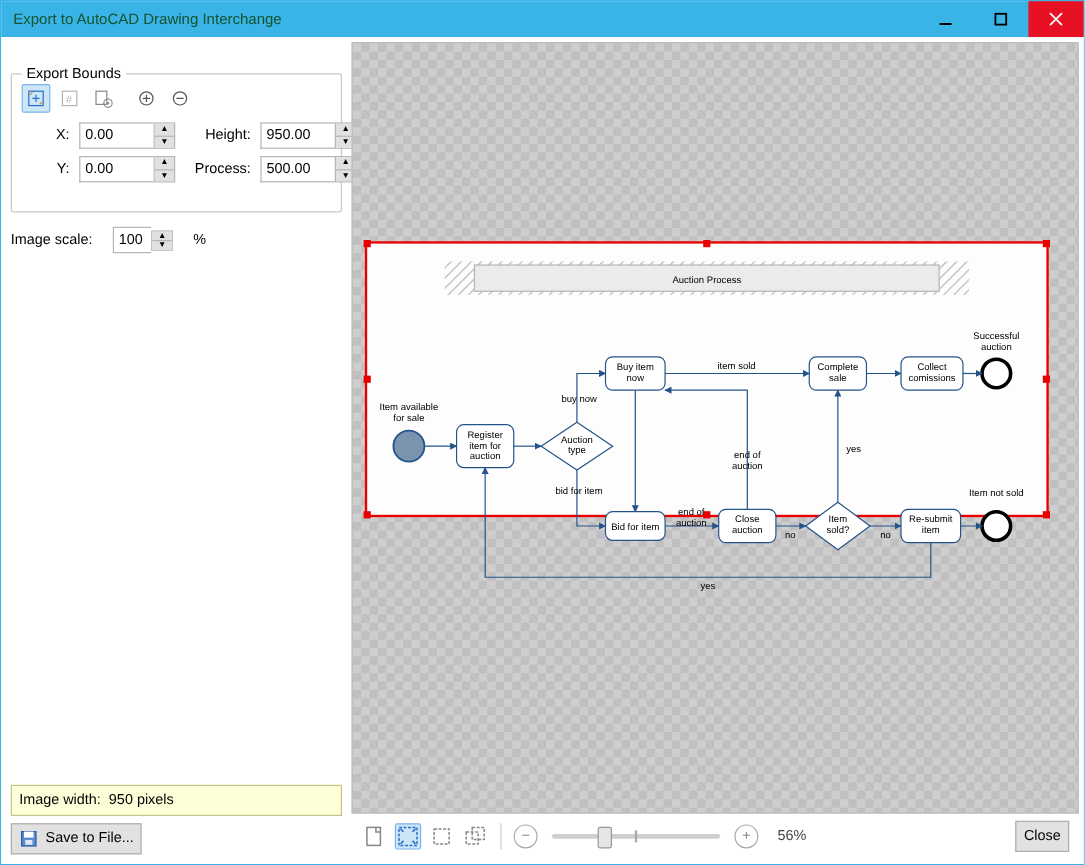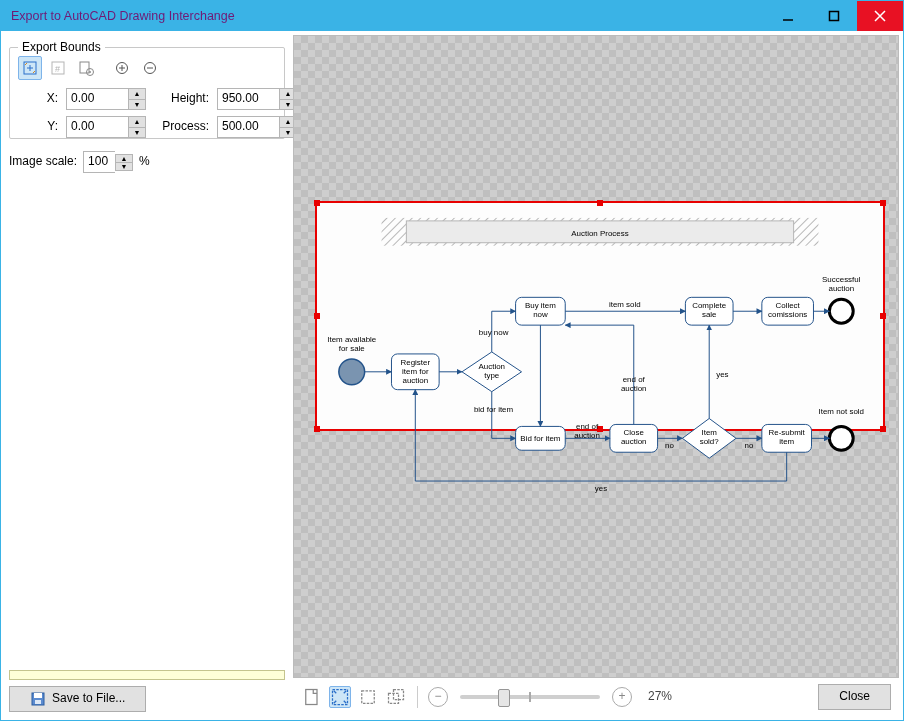--- a/index.html
+++ b/index.html
@@ -25,21 +25,21 @@
     border: 1px solid var(--win-blue);
     display: flex; flex-direction: column;
     background: #fff;
   }
   
   .titlebar {
     height: 30px; background: var(--win-blue);
     display: flex; align-items: center;
     color: #000; padding-left: 10px;
   }
-  .titlebar .title { flex: 1; color: #701a75; font-size: 12.5px; }
+  .titlebar .title { flex: 1; color: #14532d; font-size: 12.5px; }
   .win-btns { display: flex; height: 100%; }
   .win-btn {
     width: 46px; display: flex; align-items: center; justify-content: center;
     color: #fff;
   }
   .win-btn.close { background: var(--close-red); }
   .win-btn svg { width: 12px; height: 12px; }
   
   .body {
     flex: 1; display: flex; min-height: 0;
@@ -47,23 +47,23 @@
     padding: 4px;
   }
   
   .left {
     width: 284px; display: flex; flex-direction: column;
     padding: 2px 4px 4px 4px;
   }
   .groupbox {
     border: 1px solid var(--groupbox-border);
     border-radius: 2px;
-    padding: 8px 8px 0 8px;
+    padding: 8px 8px 24px 8px;
     position: relative;
-    margin-top: 10px;
+    margin-top: 24px;
   }
   .groupbox .legend {
     position: absolute; top: -8px; left: 8px;
     background: #fff; padding: 0 4px;
   }
   .iconrow { display:flex; align-items:center; gap:4px; margin-bottom:8px; }
   .iconrow .icon-btn {
     width:24px; height:24px; display:flex; align-items:center;justify-content:center;
     border:1px solid transparent; border-radius:2px;
   }
@@ -83,31 +83,31 @@
   }
   .spinbox .spinners {
     width:18px; display:flex; flex-direction:column;
     border:1px solid var(--border-grey);
   }
   .spinbox .sp {
     flex:1; display:flex; align-items:center; justify-content:center;
     background: var(--btn-grey); font-size:7px; line-height:1;
   }
   .spinbox .sp + .sp { border-top:1px solid var(--border-grey); }
-  .scale-row { display:flex; align-items:center; gap:6px; margin-top:12px; }
+  .scale-row { display:flex; align-items:center; gap:17px; margin-top:12px; }
   .scale-row .spinbox { width:50px;align-items:center; }
   .left .filler { flex:1; }
   .status-box {
     background: var(--status-yellow);
     border:1px solid #c4c48e; padding:4px 6px;
   }
   .buttons-row { display:flex; gap:8px; margin-top:6px; }
   .btn {
     border:1px solid var(--btn-border); background: var(--btn-grey);
-    padding:4px 20px; display:flex; align-items:center; gap:6px;
+    padding:4px 6px; display:flex; align-items:center; gap:6px;
     font: inherit;
   }
   .btn svg { width:16px; height:16px; }
   
   .right {
     flex:1; display:flex; flex-direction:column; min-width:0;
     padding-left:4px;
   }
   .canvas {
     flex:1;
@@ -115,21 +115,21 @@
     background-image:
       linear-gradient(45deg, #bfbfbf 25%, transparent 25%, transparent 75%, #bfbfbf 75%),
       linear-gradient(45deg, #bfbfbf 25%, transparent 25%, transparent 75%, #bfbfbf 75%);
     background-size:14px 14px;
     background-position:0 0, 7px 7px;
     position:relative;
     border:1px solid #bbb;
     overflow:hidden;
   }
   .diagram-frame {
-    position:absolute; left:21px; top:165px;
+    position:absolute; left:10px; top:165px;
     width:570px; height:230px;
     background:#fdfdfd;
     border:2px solid #e80000;
   }
   .diagram-frame::before, .diagram-frame::after,
   .dh1, .dh2, .dh3, .dh4, .dh5, .dh6 {
     content:""; position:absolute; width:6px; height:6px; background:#e80000;
   }
   .diagram-frame::before { left:-3px; top:-3px; }
   .diagram-frame::after  { right:-3px; top:-3px; }
@@ -280,20 +280,21 @@
             <input value="100" style="">
             <div class="spinners">
               <div class="sp">▲</div>
               <div class="sp">▼</div>
             </div>
           </div>
         <span>%</span>
       </div>
       <div class="filler"></div>
       <div class="status-box">
+        <div><span>Image width:</span>&nbsp;&nbsp;<span>950 pixels</span></div>
       </div>
       <div class="buttons-row">
         <button class="btn">
           <svg viewBox="0 0 16 16">
               <rect x="2" y="2" width="12" height="12" fill="#5b8bd0" stroke="#2a5ca0"></rect>
               <rect x="4" y="2" width="8" height="5" fill="#fff"></rect>
               <rect x="5" y="9" width="6" height="4" fill="#dce8f7"></rect>
             </svg>
           <span>Save to File...</span>
         </button>
@@ -408,21 +409,21 @@
         <div class="mini">
             <svg viewBox="0 0 16 16">
               <rect x="2" y="5" width="8" height="8" fill="none" stroke="#888" stroke-dasharray="2 1"></rect>
               <rect x="6" y="2" width="8" height="8" fill="none" stroke="#888" stroke-dasharray="2 1"></rect>
             </svg>
           </div>
         <div class="sep"></div>
         <div class="zoom-btn">−</div>
         <div class="slider"></div>
         <div class="zoom-btn">+</div>
-        <span style="margin-left:10px;color:#444">27%</span>
+        <span style="margin-left:10px;color:#444">56%</span>
         <div class="filler"></div>
         <button class="btn">
             <span>Close</span>
           </button>
       </div>
     </div>
   </div>
 </div>
 
 </body></html>

